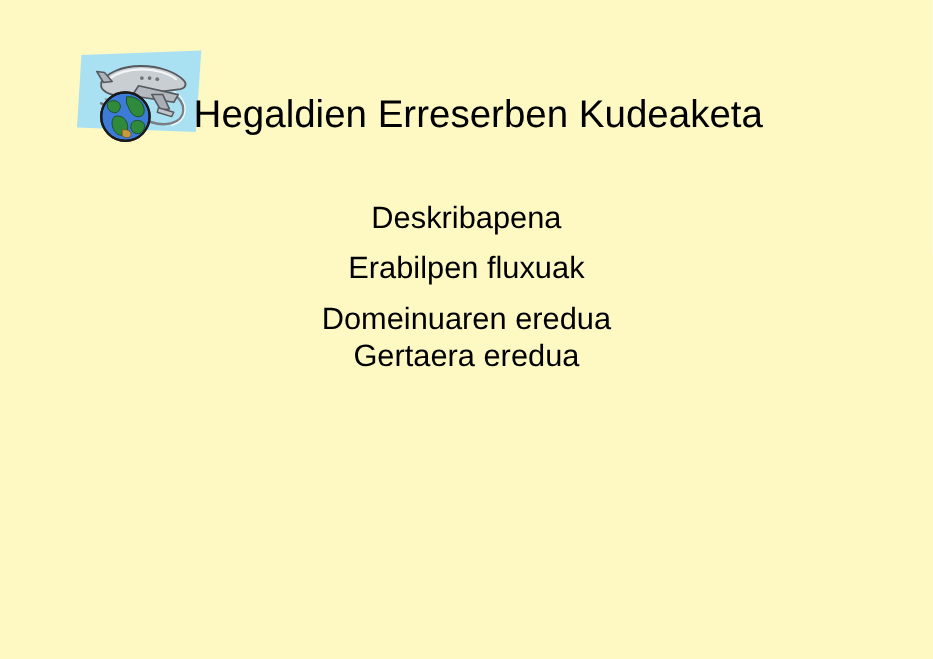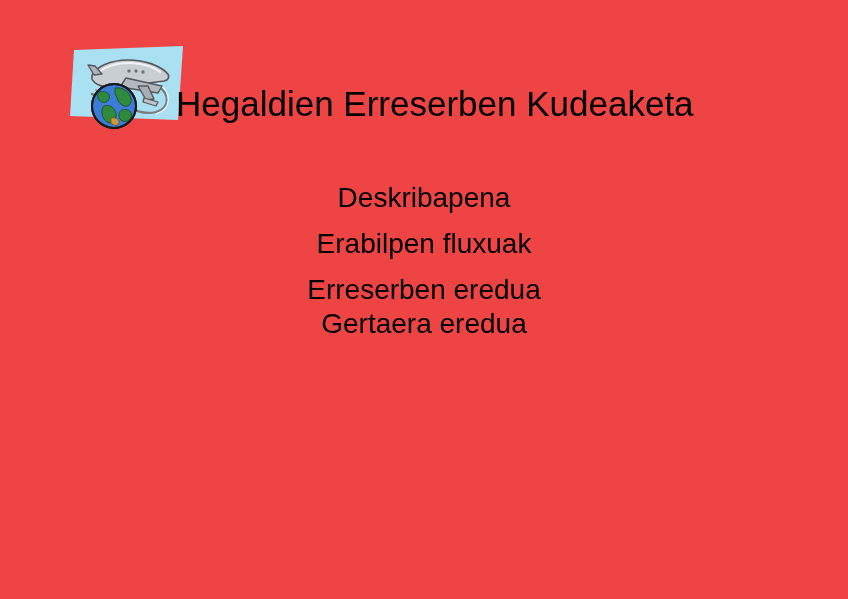--- a/index.html
+++ b/index.html
@@ -10,21 +10,21 @@
     width: 848px;
     height: 599px;
     background: #ffffff;
     font-family: "Liberation Sans", sans-serif;
     overflow: hidden;
     position: relative;
   }
   #slide {
     position: absolute;
     inset: 0;
-    background: #ef4444;
+    background: #fef9c3;
   }
 
   
   #title-row {
     position: absolute;
     left: 0;
     top: 40px;
     width: 848px;
     height: 90px;
   }
@@ -127,17 +127,17 @@
         </g>
       </svg>
     </div>
 
     <div id="page-title">Hegaldien Erreserben Kudeaketa</div>
   </div>
 
   <div id="outline-list">
     <div class="outline-item gap-none">Deskribapena</div>
     <div class="outline-item gap-wide">Erabilpen fluxuak</div>
-    <div class="outline-item gap-wide">Erreserben eredua</div>
+    <div class="outline-item gap-wide">Domeinuaren eredua</div>
     <div class="outline-item gap-tight">Gertaera eredua</div>
   </div>
 
 </div>
 
 </body></html>

